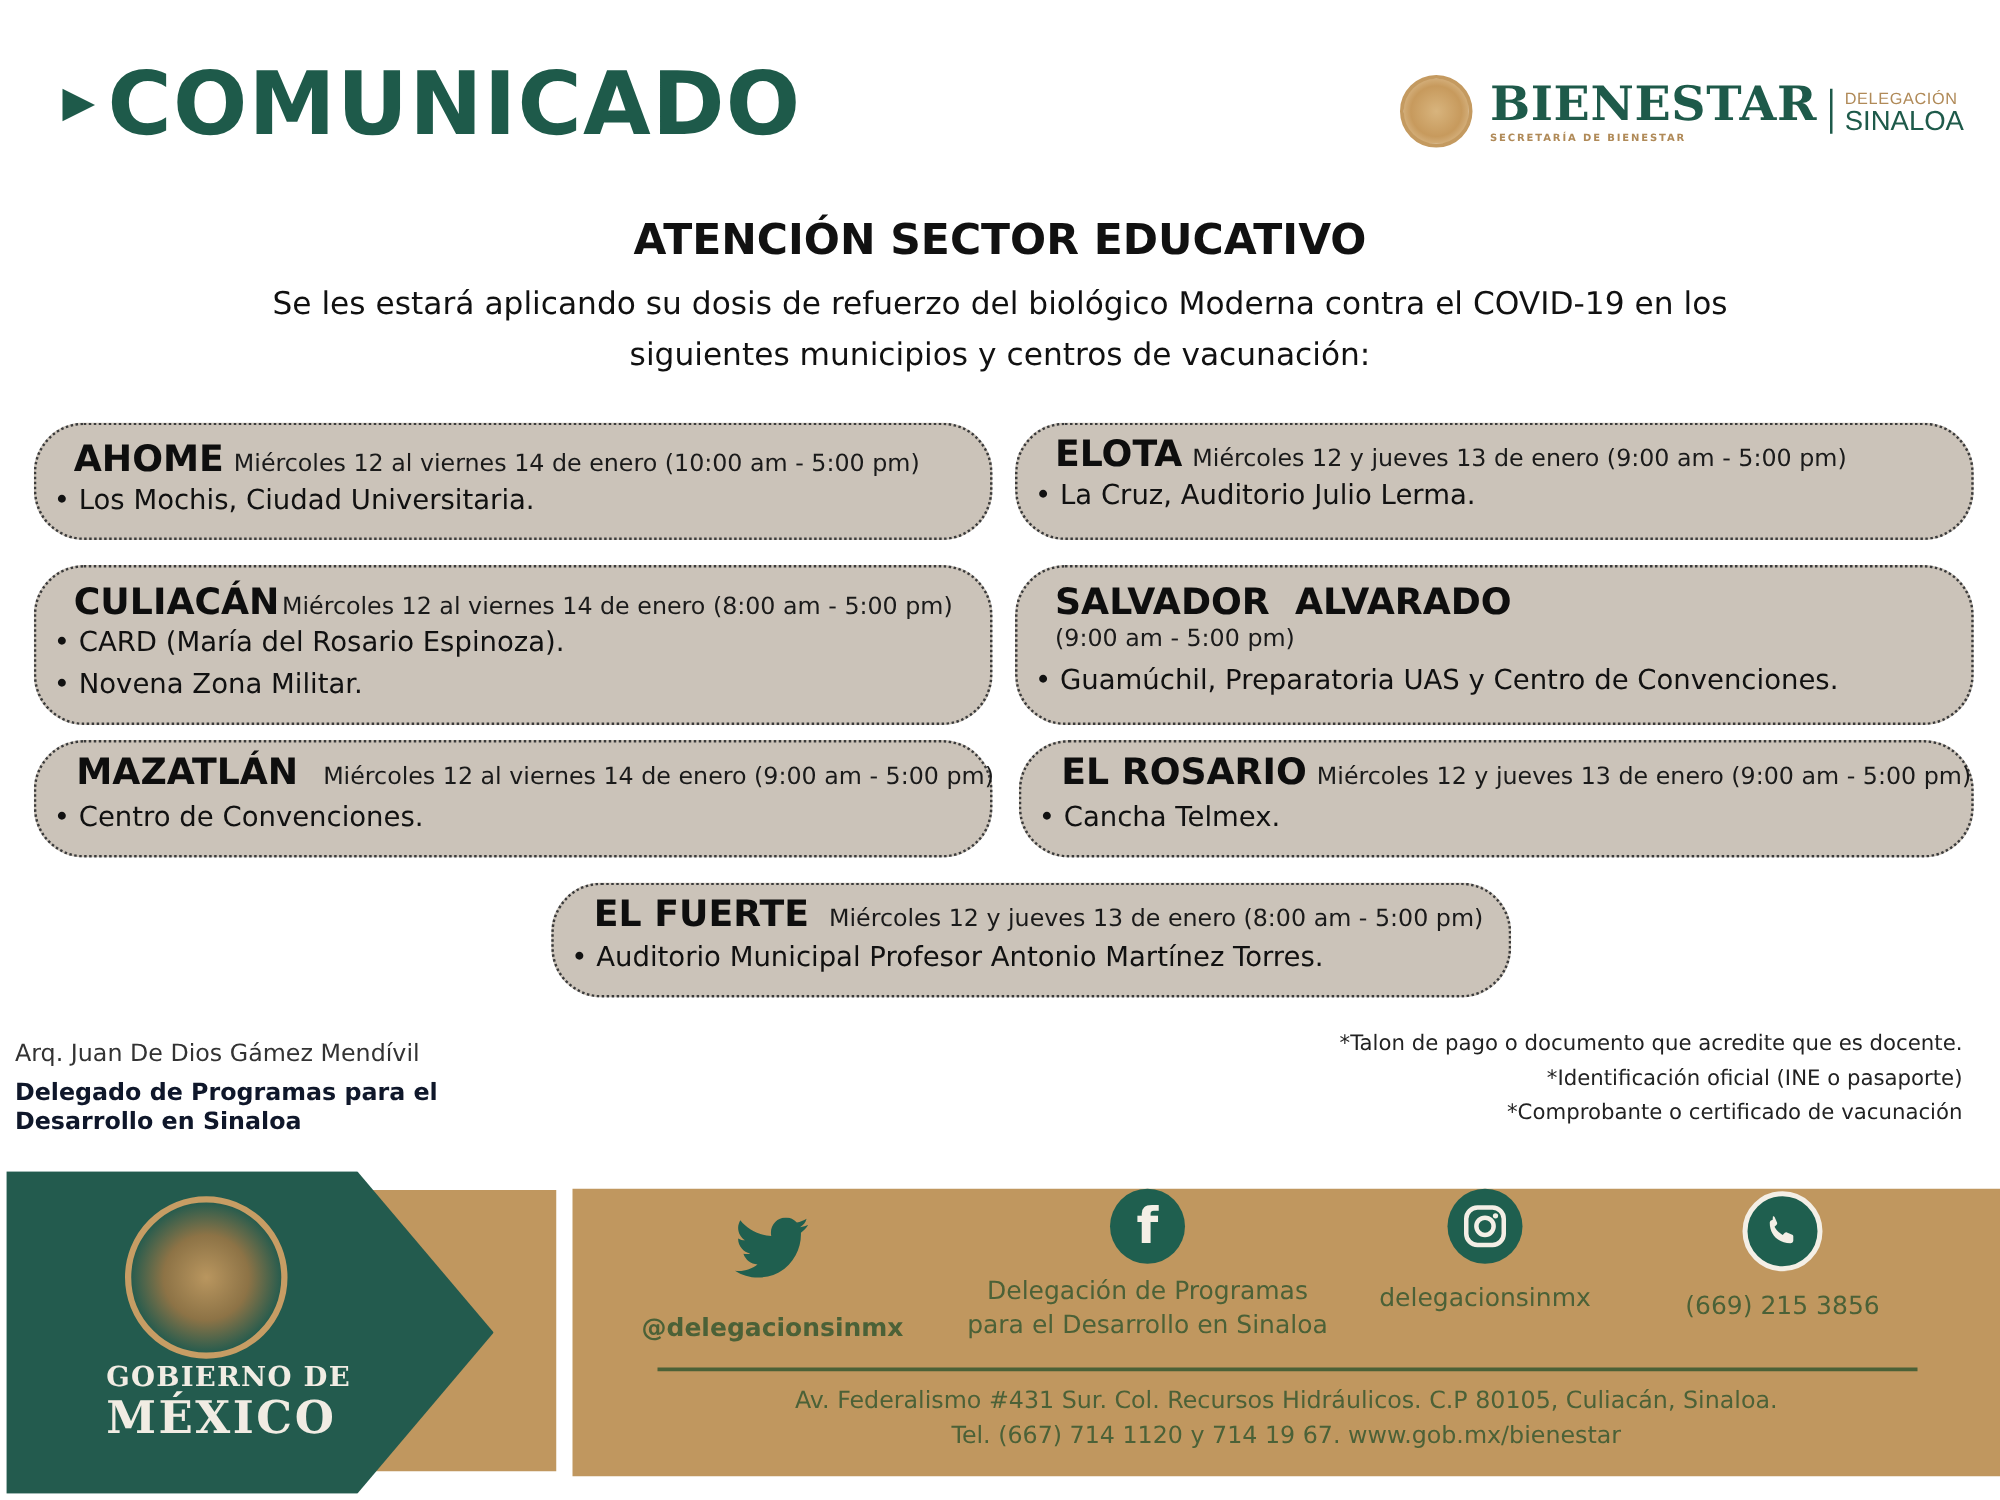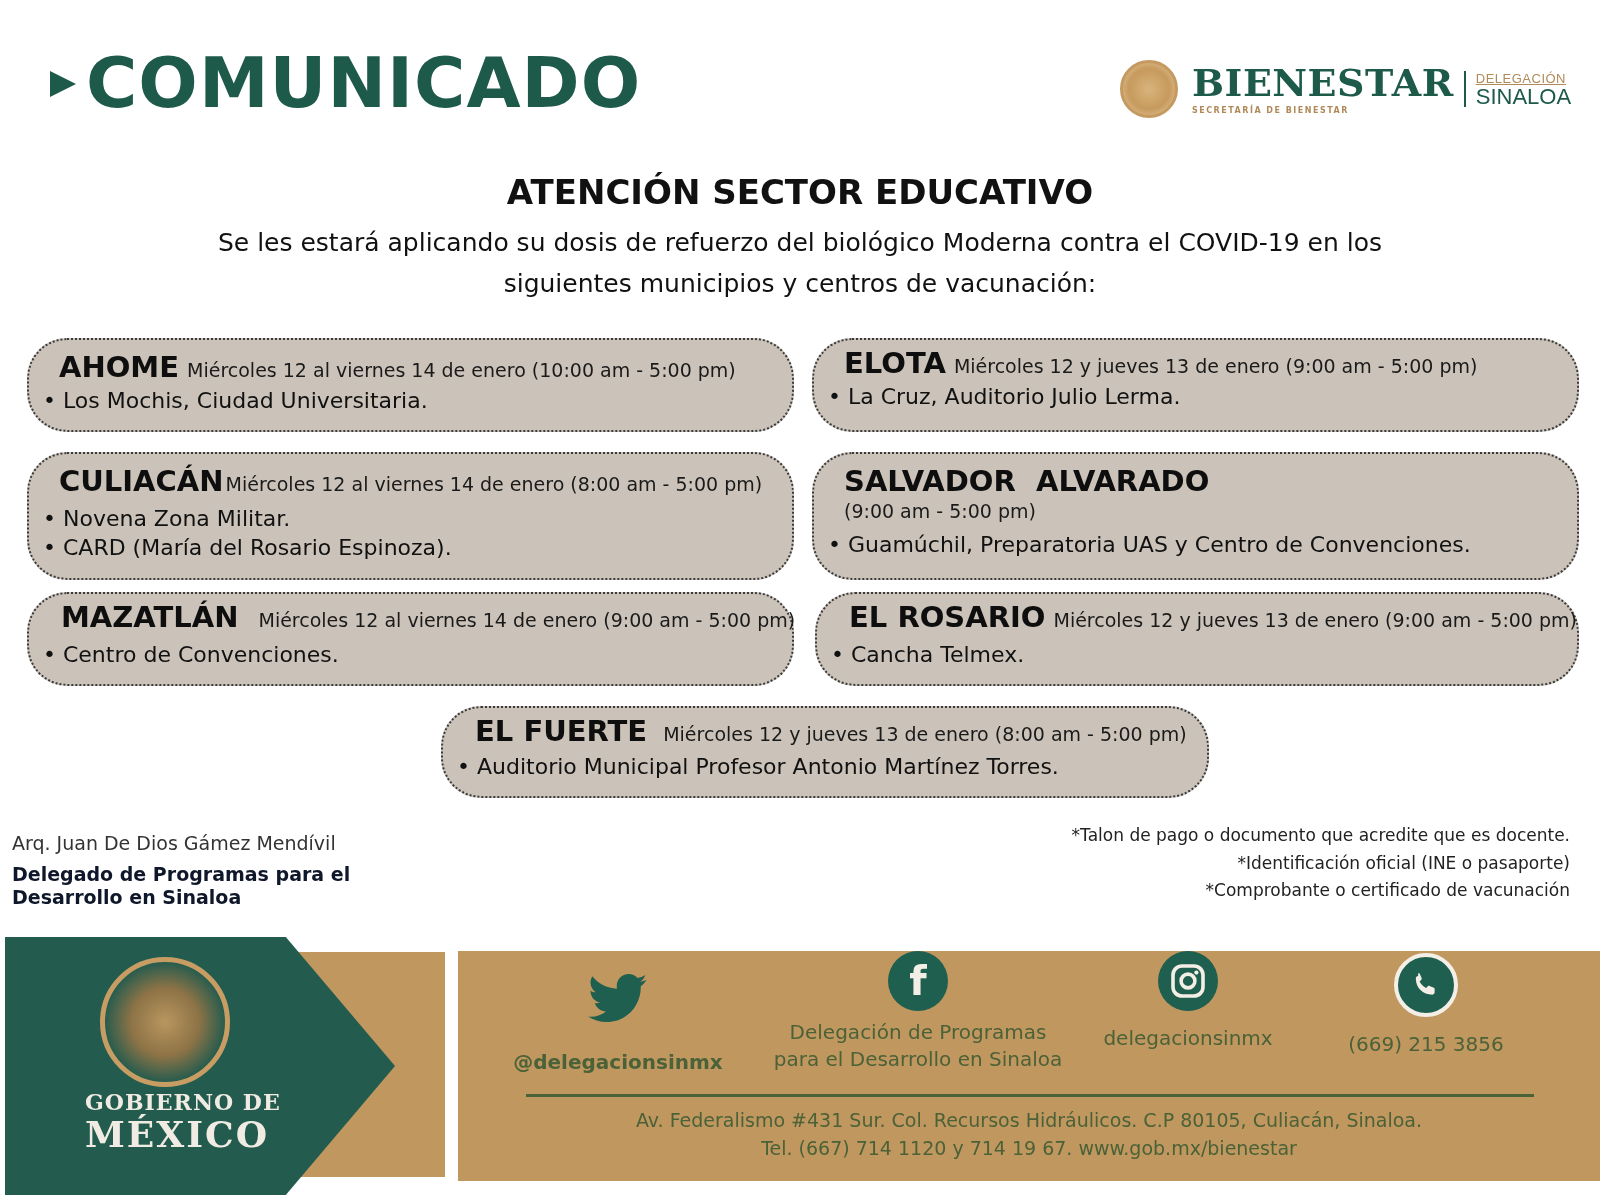--- a/index.html
+++ b/index.html
@@ -10,21 +10,21 @@
   .header-title .arrow { width: 0; height: 0; border-top: 13px solid transparent; border-bottom: 13px solid transparent; border-left: 26px solid #1e5a4a; margin-right: 10px; margin-top: 2px; }
   .header-title .title { font-family: "DejaVu Sans", sans-serif; font-weight: bold; font-size: 70px; color: #1e5a4a; letter-spacing: 1px; line-height: 1; }
 
   .brand { position: absolute; left: 1120px; top: 60px; display: flex; align-items: center; }
   .brand .seal { width: 58px; height: 58px; border-radius: 50%; background: radial-gradient(circle, #d8b47d 0%, #c79a5d 55%, #e7cfa8 100%); border: 3px solid #c49a60; margin-right: 14px; }
   .brand .bien { display: flex; flex-direction: column; }
   .brand .bien-name { font-family: "DejaVu Serif", serif; font-weight: bold; font-size: 38px; color: #1e5a4a; line-height: 1; letter-spacing: 0.5px; }
   .brand .bien-sub { font-family: "DejaVu Sans", sans-serif; font-size: 8px; color: #b08a58; font-weight: bold; letter-spacing: 1.5px; margin-top: 4px; }
   .brand .sep { width: 2px; height: 36px; background: #1e5a4a; margin: 0 10px; }
   .brand .deleg { display: flex; flex-direction: column; }
-  .brand .deleg-top { font-size: 13px; color: #b08a58; letter-spacing: 0.5px; text-decoration: underline; }
+  .brand .deleg-top { font-size: 13px; color: #b08a58; letter-spacing: 0.5px; }
   .brand .deleg-bot { font-size: 22px; color: #1e5a4a; line-height: 1; }
 
   .heading { position: absolute; left: 0; width: 1600px; top: 172px; text-align: center; font-family: "DejaVu Sans", sans-serif; font-weight: bold; font-size: 34px; letter-spacing: 0px; }
   .intro { position: absolute; left: 150px; width: 1300px; top: 222px; text-align: center; font-family: "DejaVu Sans", sans-serif; font-size: 25px; line-height: 41px; color: #111; }
 
   .card { position: absolute; background: #cbc3b9; border: 2px dotted #3a3a3a; border-radius: 40px; font-family: "DejaVu Sans", sans-serif; }
   .card .line1 { display: flex; align-items: baseline; }
   .card .muni { font-size: 29px; font-weight: bold; color: #0e0e0e; margin-right: 8px; white-space: nowrap; }
   .card .date { font-size: 19px; color: #1a1a1a; white-space: nowrap; }
   .card .hours { font-size: 19px; color: #1a1a1a; margin-top: 2px; }
@@ -91,22 +91,22 @@
     <span class="date">Miércoles 12 y jueves 13 de enero (9:00 am - 5:00 pm)</span>
   </div>
   <div class="place" style="margin-left:-16px;">• La Cruz, Auditorio Julio Lerma.</div>
 </div>
 
 <div class="card" style="left:27px; top:452px; width:767px; height:128px; padding:10px 0 0 30px;">
   <div class="line1">
     <span class="muni" style="margin-right:2px;">CULIACÁN</span>
     <span class="date">Miércoles 12 al viernes 14 de enero (8:00 am - 5:00 pm)</span>
   </div>
+  <div class="place" style="margin-left:-16px;">• CARD (María del Rosario Espinoza).</div>
   <div class="place" style="margin-left:-16px; margin-top:8px;">• Novena Zona Militar.</div>
-  <div class="place" style="margin-left:-16px;">• CARD (María del Rosario Espinoza).</div>
 </div>
 
 <div class="card" style="left:812px; top:452px; width:767px; height:128px; padding:10px 0 0 30px;">
   <div class="line1">
     <span class="muni" style="white-space:pre;">SALVADOR  ALVARADO</span>
   </div>
   <div class="hours">(9:00 am - 5:00 pm)</div>
   <div class="place" style="margin-left:-16px; margin-top:10px;">• Guamúchil, Preparatoria UAS y Centro de Convenciones.</div>
 </div>
 

